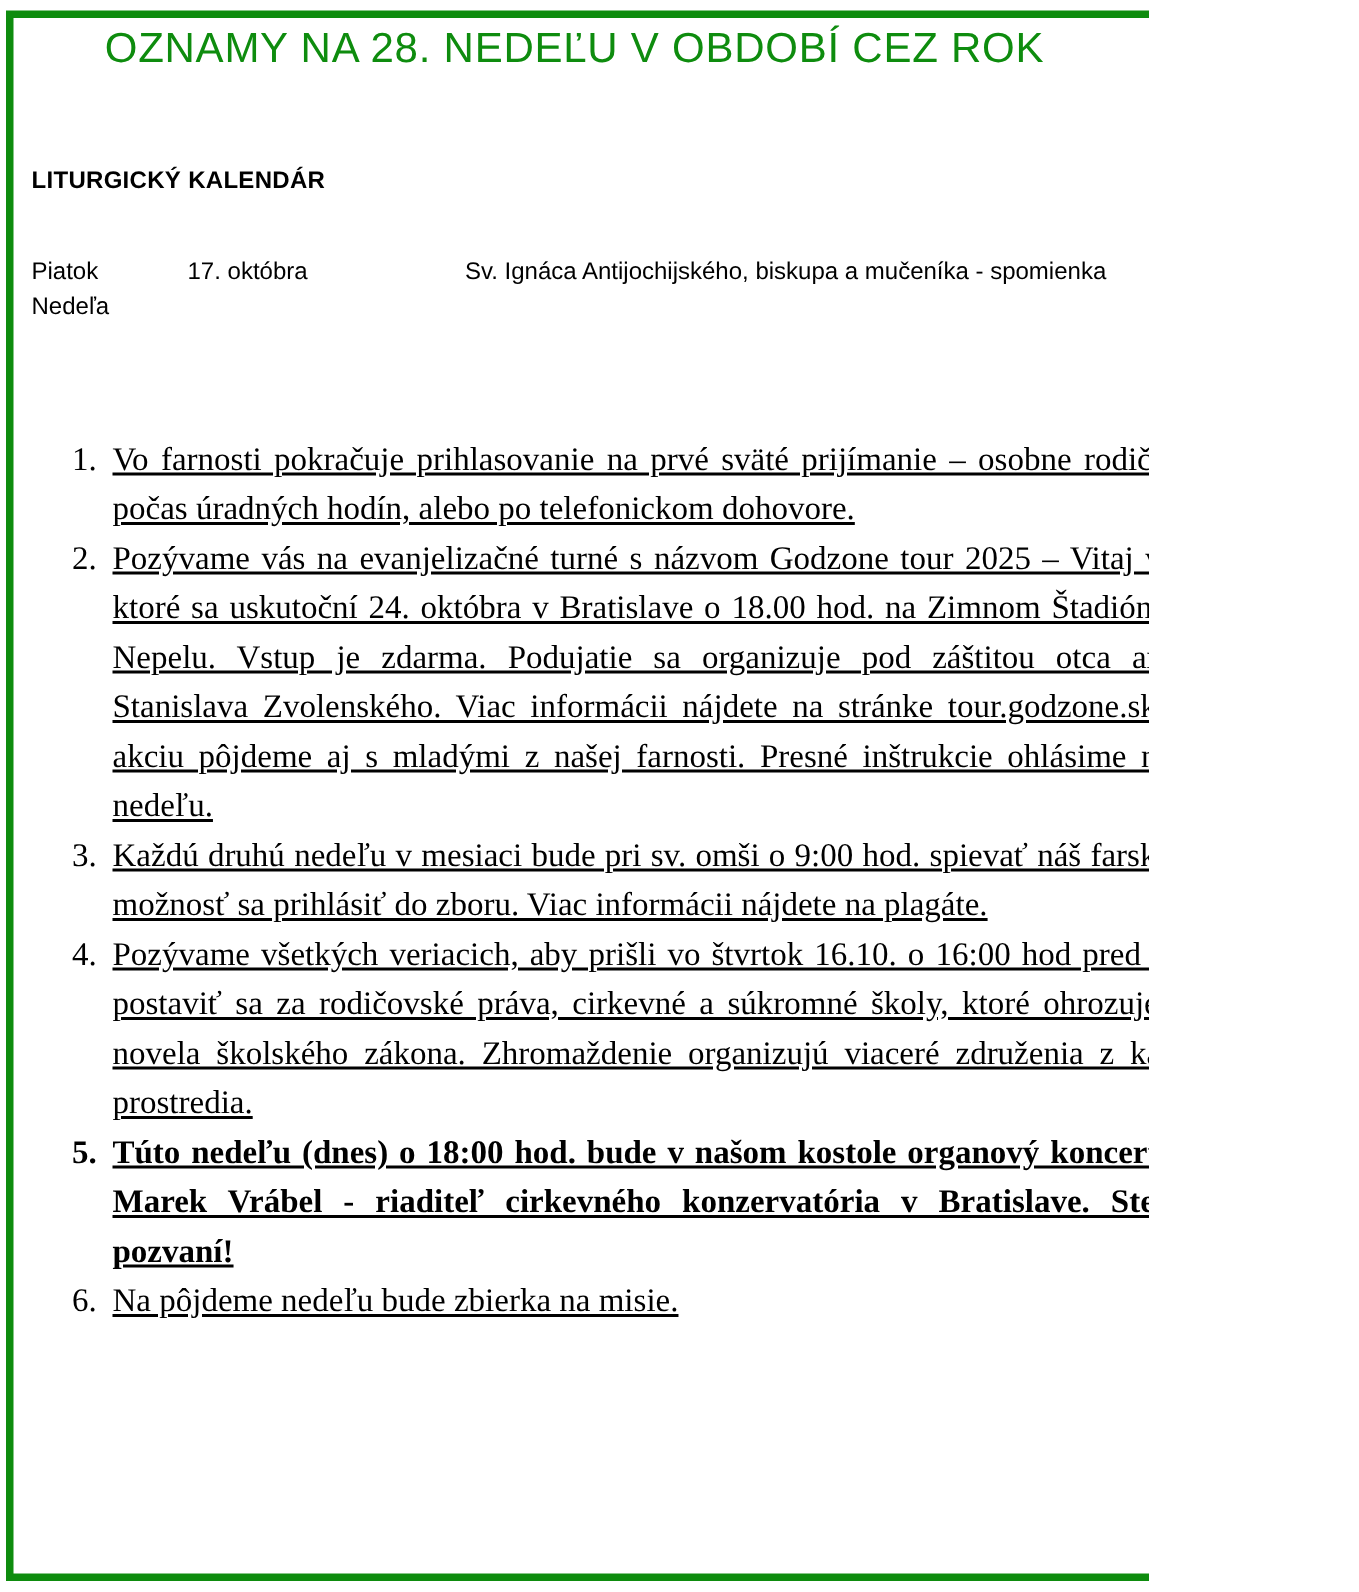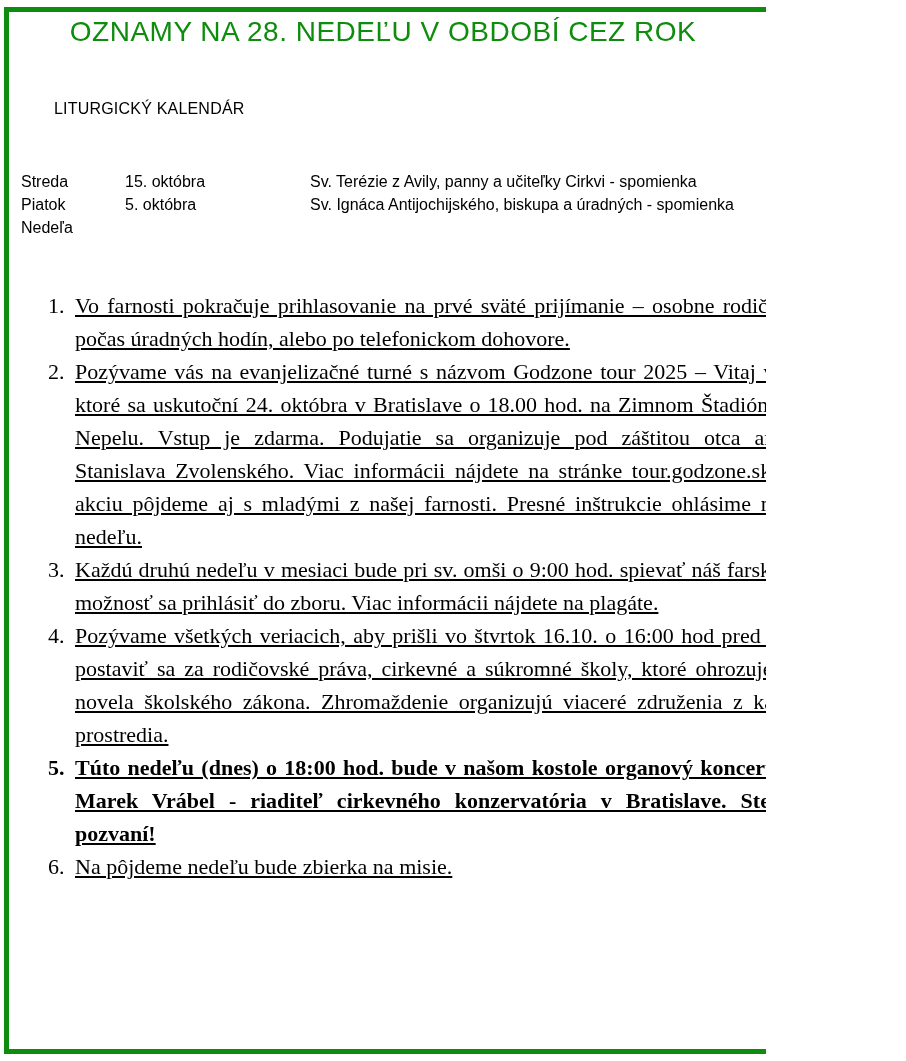--- a/index.html
+++ b/index.html
@@ -28,26 +28,25 @@
     width: 100%;
     text-align: center;
     font-size: 28px;
     font-weight: normal;
     color: var(--accent, #0e8c0e);
     letter-spacing: 0.5px;
     white-space: nowrap;
   }
   .cal-heading {
     position: absolute;
-    top: 100px;
+    top: 112px;
     left: 21px;
     font-size: 16px;
-    font-weight: normal;
+    font-weight: bold;
     letter-spacing: 0.2px;
-    margin-left: 33px;
   }
   .calendar {
     position: absolute;
     top: 170px;
     left: 21px;
     right: 30px;
     font-size: 16px;
     line-height: 23px;
   }
   .cal-row { display: grid; grid-template-columns: 104px 185px 1fr; }
@@ -80,28 +79,23 @@
 
 <div class="page">
   <div class="frame"></div>
 
   <div class="title">OZNAMY NA 28. NEDEĽU V OBDOBÍ CEZ ROK</div>
 
   <div class="cal-heading">LITURGICKÝ KALENDÁR</div>
 
   <div class="calendar">
     <div class="cal-row">
-      <div>Streda</div>
-      <div>15. októbra</div>
-      <div>Sv. Terézie z Avily, panny a učiteľky Cirkvi - spomienka</div>
-    </div>
-    <div class="cal-row">
       <div>Piatok</div>
-      <div>5. októbra</div>
-      <div>Sv. Ignáca Antijochijského, biskupa a úradných - spomienka</div>
+      <div>17. októbra</div>
+      <div>Sv. Ignáca Antijochijského, biskupa a mučeníka - spomienka</div>
     </div>
     <div class="cal-row">
       <div>Nedeľa</div>
     </div>
   </div>
 
   <div class="list">
     <div class="item">
       <div class="num">1.</div>
       <div class="txt">Vo farnosti pokračuje prihlasovanie na prvé sväté prijímanie – osobne rodičia a dieťa počas úradných hodín, alebo po telefonickom dohovore.</div>

